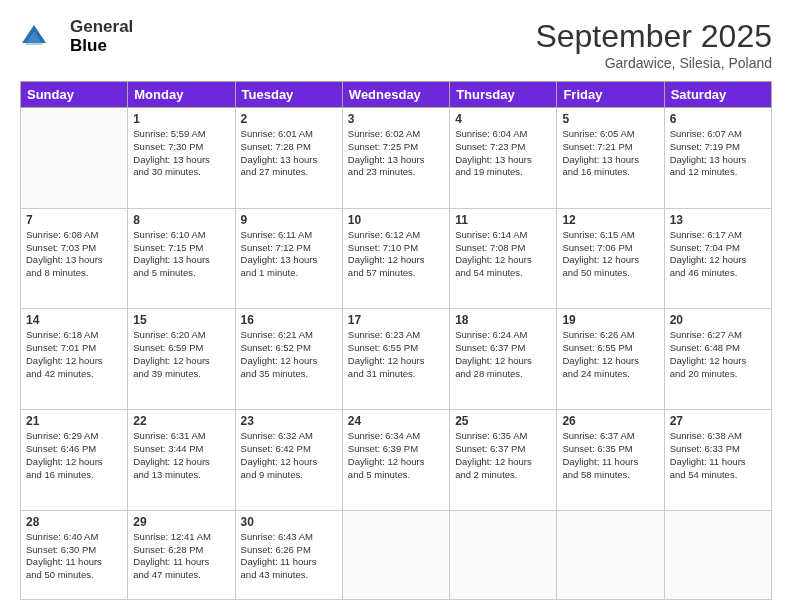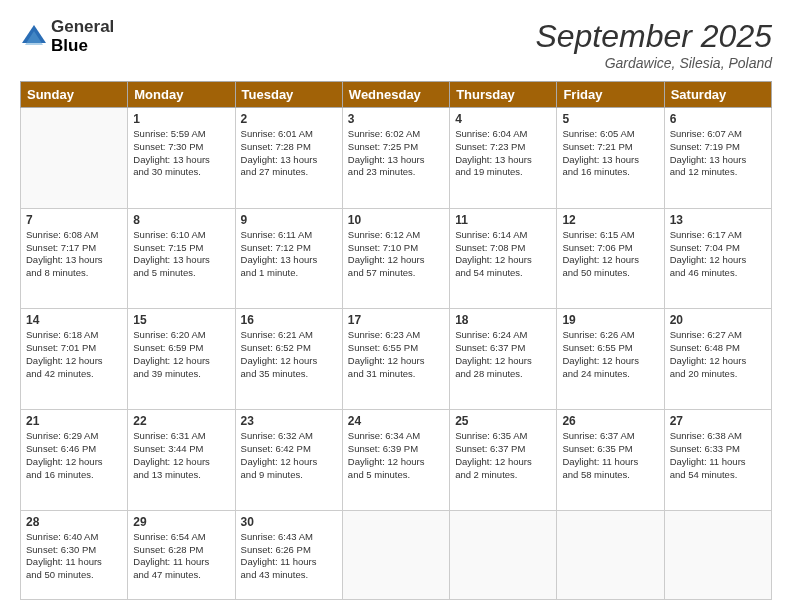--- a/index.html
+++ b/index.html
@@ -19,21 +19,21 @@
     }
     .header {
       display: flex;
       justify-content: space-between;
       align-items: flex-start;
       margin-bottom: 10px;
     }
     .logo {
       display: flex;
       align-items: center;
-      gap: 3px;
+      gap: 22px;
     }
     .logo-text {
       display: flex;
       flex-direction: column;
       line-height: 1.1;
     }
     .logo-general {
       font-size: 17px;
       font-weight: bold;
       color: #333;
@@ -42,40 +42,39 @@
       font-size: 17px;
       font-weight: bold;
       color: #000000;
     }
     .logo-icon {
       width: 28px;
       height: 28px;
     }
     .title-block {
       text-align: right;
-      font-style: italic;
     }
     .month-title {
       font-size: 32px;
       font-weight: normal;
       color: #333;
     }
     .subtitle {
       font-size: 14px;
       color: #555;
     }
     .calendar {
       flex: 1;
       border: 1px solid #ccc;
       border-collapse: collapse;
       width: 100%;
       table-layout: fixed;
     }
     .calendar th {
-      background-color: #a16207;
+      background-color: #6d28d9;
       color: #fff;
       text-align: left;
       padding: 5px 6px;
       font-size: 13px;
       font-weight: bold;
       border: 1px solid #aaa;
     }
     .calendar td {
       border: 1px solid #ccc;
       vertical-align: top;
@@ -179,21 +178,21 @@
             <div class="cell-text">Sunrise: 6:07 AM</div>
             <div class="cell-text">Sunset: 7:19 PM</div>
             <div class="cell-text">Daylight: 13 hours</div>
             <div class="cell-text">and 12 minutes.</div>
           </td>
         </tr>
         <tr>
           <td>
             <span class="day-num">7</span>
             <div class="cell-text">Sunrise: 6:08 AM</div>
-            <div class="cell-text">Sunset: 7:17 PM</div>
+            <div class="cell-text">Sunset: 7:03 PM</div>
             <div class="cell-text">Daylight: 13 hours</div>
             <div class="cell-text">and 8 minutes.</div>
           </td>
           <td>
             <span class="day-num">8</span>
             <div class="cell-text">Sunrise: 6:10 AM</div>
             <div class="cell-text">Sunset: 7:15 PM</div>
             <div class="cell-text">Daylight: 13 hours</div>
             <div class="cell-text">and 5 minutes.</div>
           </td>
@@ -338,21 +337,21 @@
         <tr class="last-row">
           <td>
             <span class="day-num">28</span>
             <div class="cell-text">Sunrise: 6:40 AM</div>
             <div class="cell-text">Sunset: 6:30 PM</div>
             <div class="cell-text">Daylight: 11 hours</div>
             <div class="cell-text">and 50 minutes.</div>
           </td>
           <td>
             <span class="day-num">29</span>
-            <div class="cell-text">Sunrise: 6:54 AM</div>
+            <div class="cell-text">Sunrise: 12:41 AM</div>
             <div class="cell-text">Sunset: 6:28 PM</div>
             <div class="cell-text">Daylight: 11 hours</div>
             <div class="cell-text">and 47 minutes.</div>
           </td>
           <td>
             <span class="day-num">30</span>
             <div class="cell-text">Sunrise: 6:43 AM</div>
             <div class="cell-text">Sunset: 6:26 PM</div>
             <div class="cell-text">Daylight: 11 hours</div>
             <div class="cell-text">and 43 minutes.</div>

